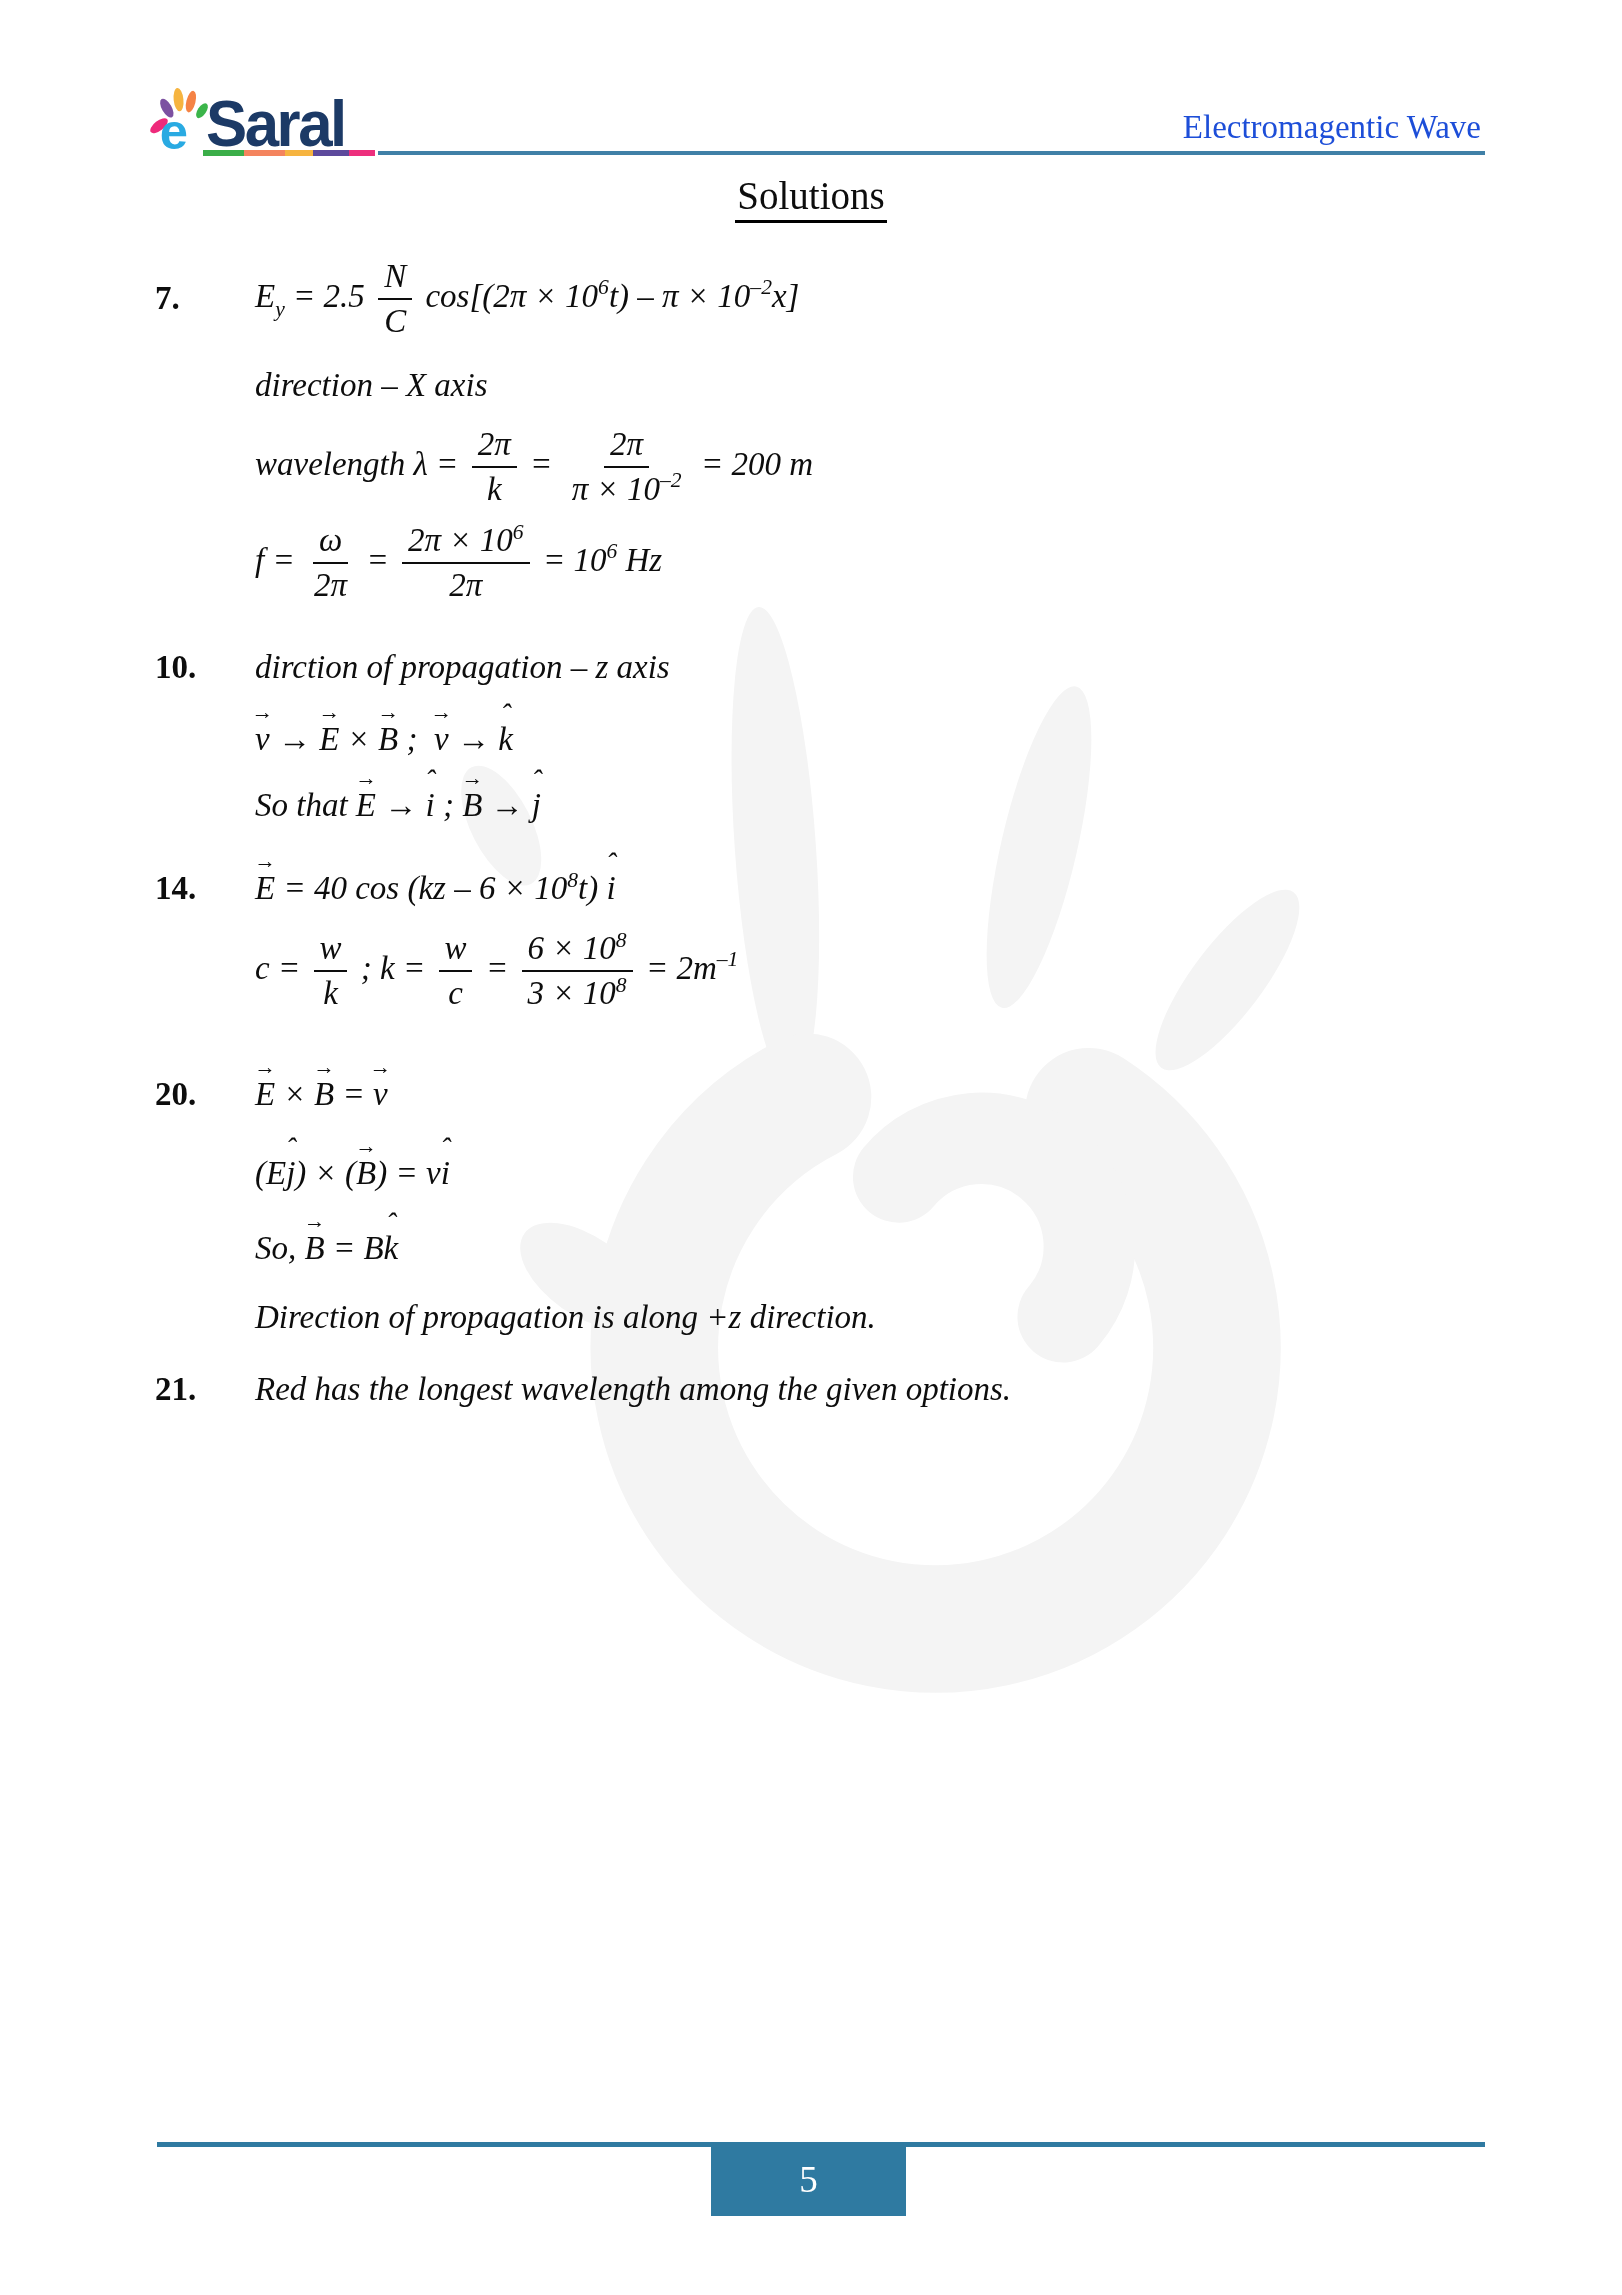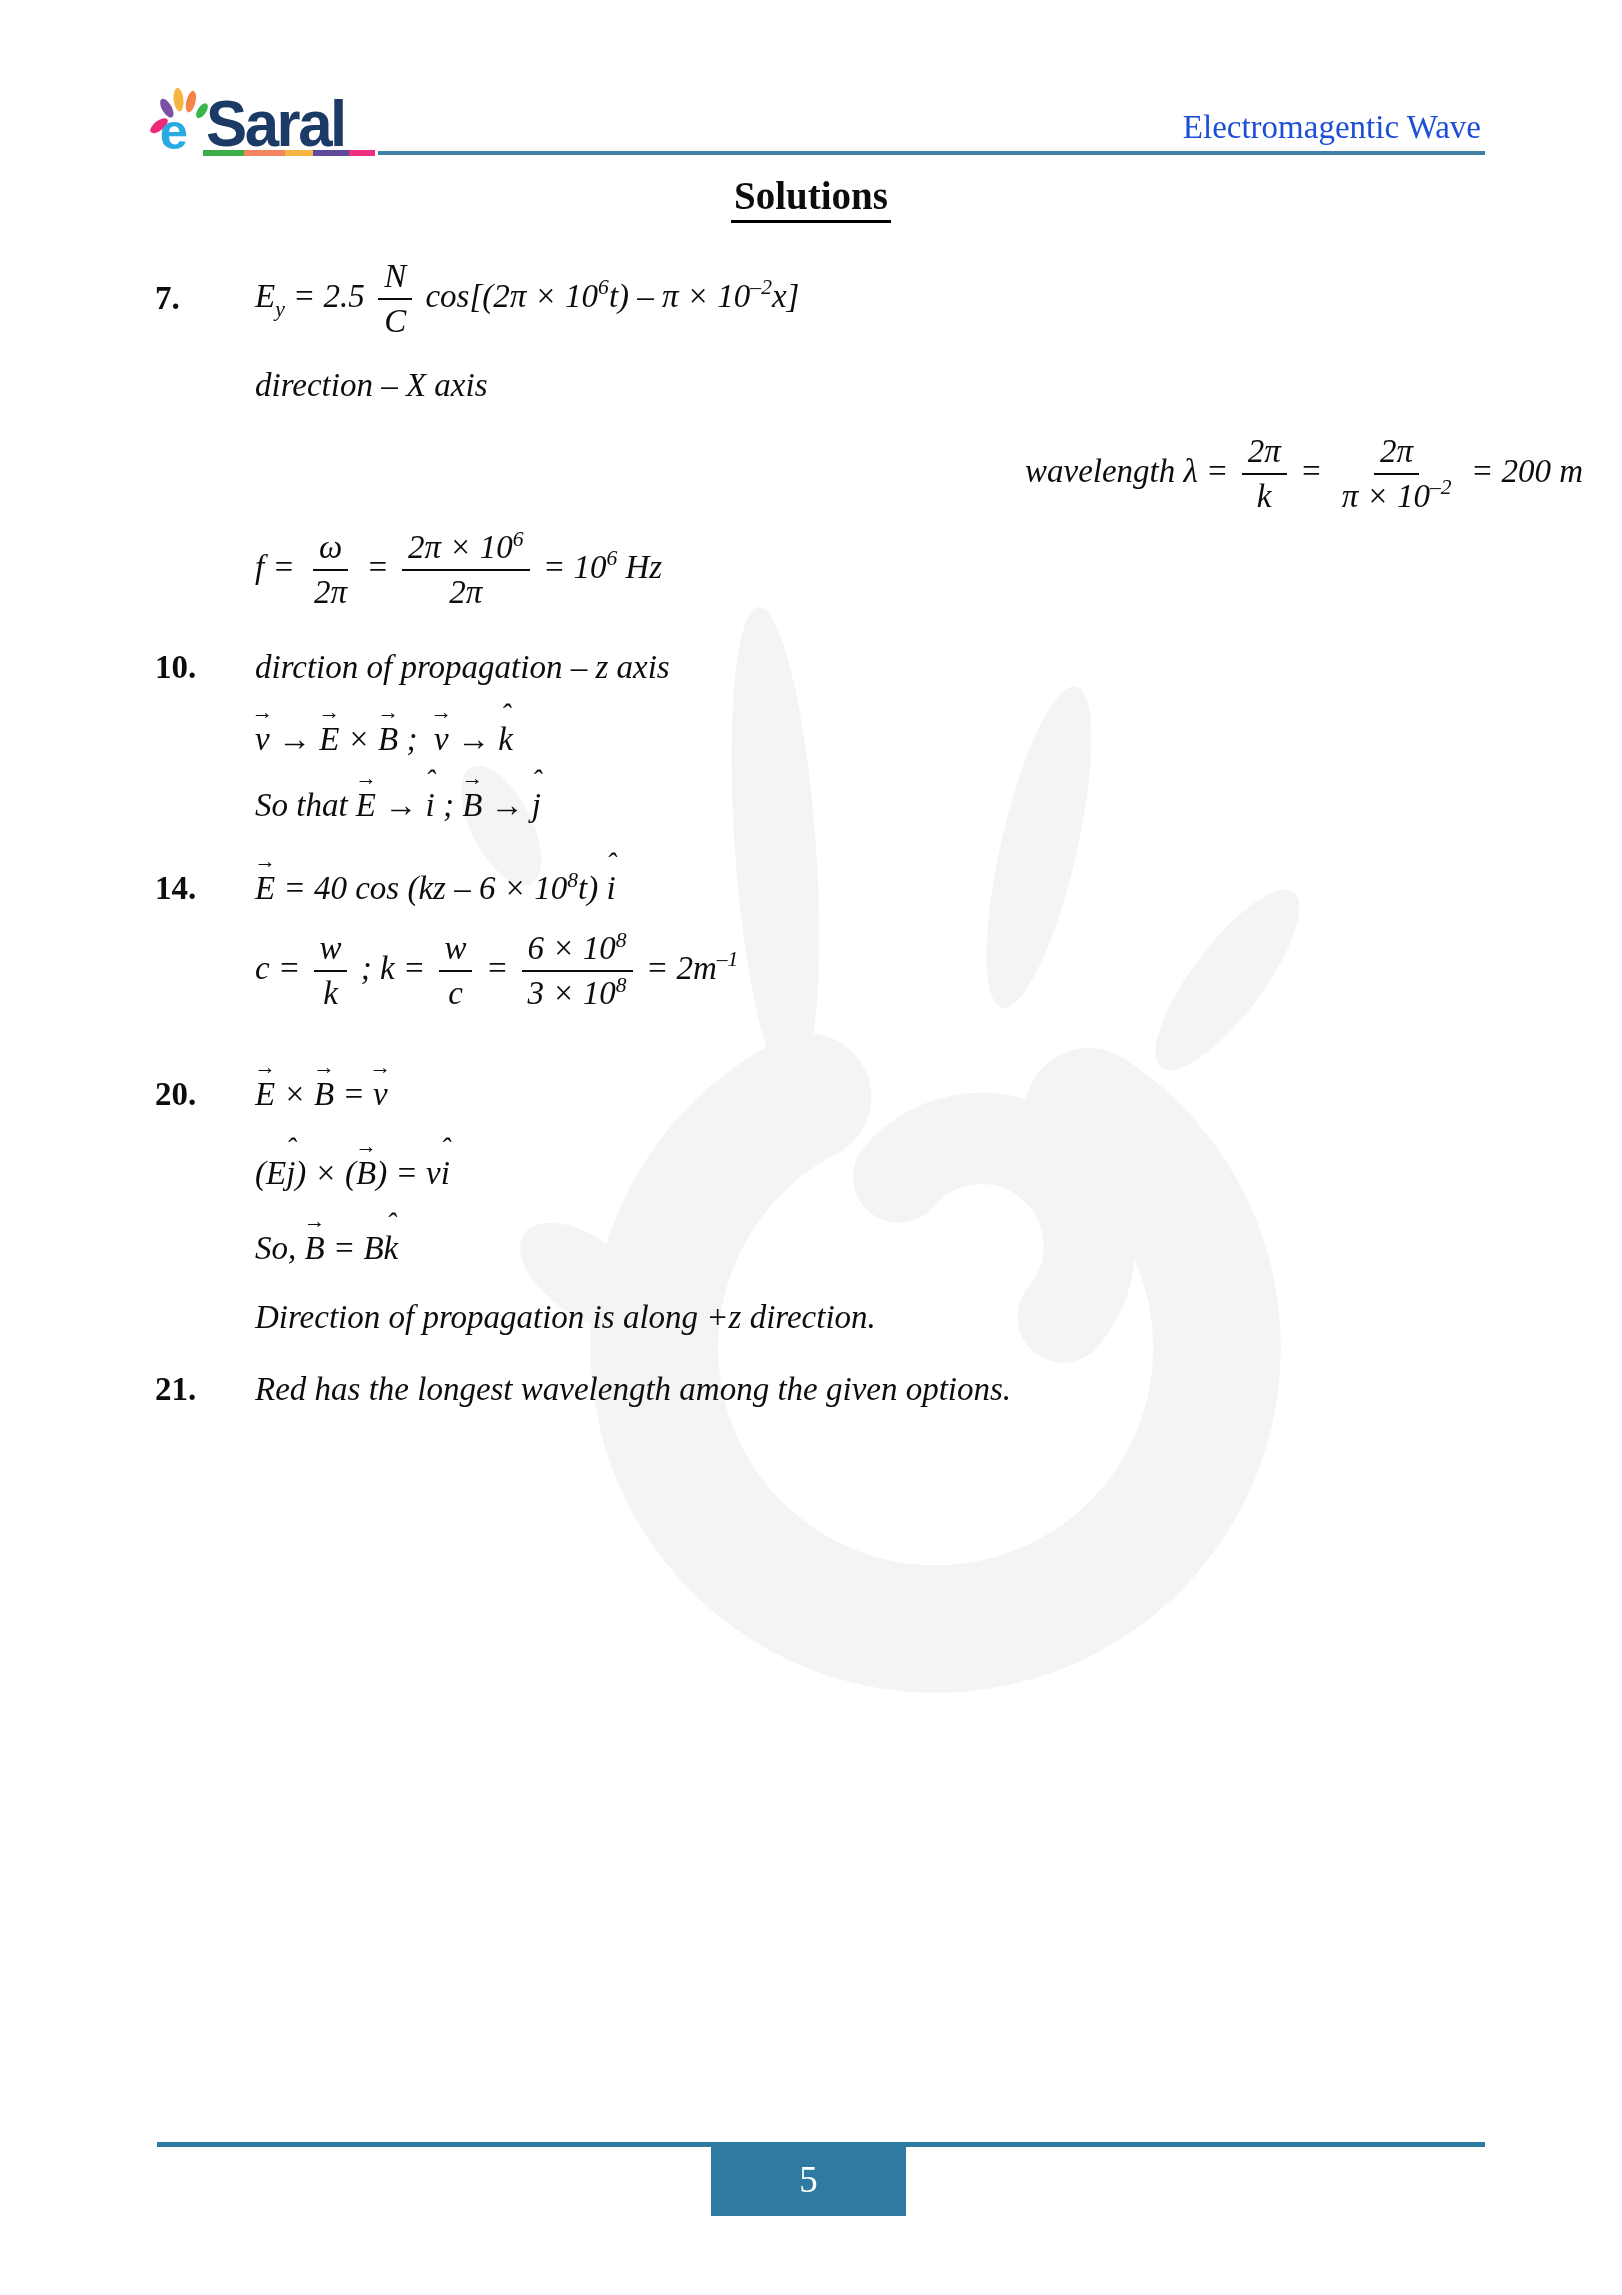--- a/index.html
+++ b/index.html
@@ -38,30 +38,30 @@
   .divider .seg{height:5.9px;display:inline-block;}
   .divider .seg:nth-child(1){width:41px;}
   .divider .seg:nth-child(2){width:41px;}
   .divider .seg:nth-child(3){width:28px;}
   .divider .seg:nth-child(4){width:36px;}
   .divider .seg:nth-child(5){width:26px;}
   .divider .rule-line{flex:1;height:4.6px;background:var(--rule);margin-left:2.6px;}
   
   .solutions-wrap{position:absolute;left:0;right:0;top:175px;text-align:center;z-index:2;}
   .solutions{
-    display:inline-block;font-size:39px;font-weight:bold;line-height:41px;
+    display:inline-block;font-size:39px;font-weight:normal;line-height:41px;
     border-bottom:3.9px solid #000;padding:0 2.6px 3.9px 2.6px;
   }
   
   .problem{position:absolute;left:155px;right:39px;display:flex;z-index:2;}
   .pnum{width:100px;flex:none;font-weight:bold;font-size:33px;line-height:41px;}
   .pnum.fracline{padding-top:19.6px;}
   .plines{flex:1;font-style:italic;}
   .eqline{font-size:33px;line-height:41px;white-space:nowrap;}
-  .mt22{margin-top:14.4px;} .mt28{margin-top:27px;text-align:right;} .mt32{margin-top:21px;}
+  .mt22{margin-top:14.4px;} .mt28{margin-top:20px;} .mt32{margin-top:21px;}
   .mt34{margin-top:28px;} .mt38{margin-top:25px;} .mt48{margin-top:31px;}
   .mt52{margin-top:34px;} .mt58{margin-top:38px;}
   
   .frac{display:inline-flex;flex-direction:column;align-items:center;vertical-align:middle;margin:0 5.2px;}
   .frac .num{padding:0 5.9px 3.3px 5.9px;border-bottom:2px solid var(--text);line-height:37px;}
   .frac .den{padding:2.6px 5.9px 0 5.9px;line-height:37px;}
   .sup{font-size:21.6px;position:relative;top:-12.4px;line-height:0;}
   .sub{font-size:21.6px;position:relative;top:9.8px;line-height:0;}
   .acc{position:relative;display:inline-block;}
   .acc .mark{position:absolute;left:50%;transform:translateX(-50%);line-height:1;}

